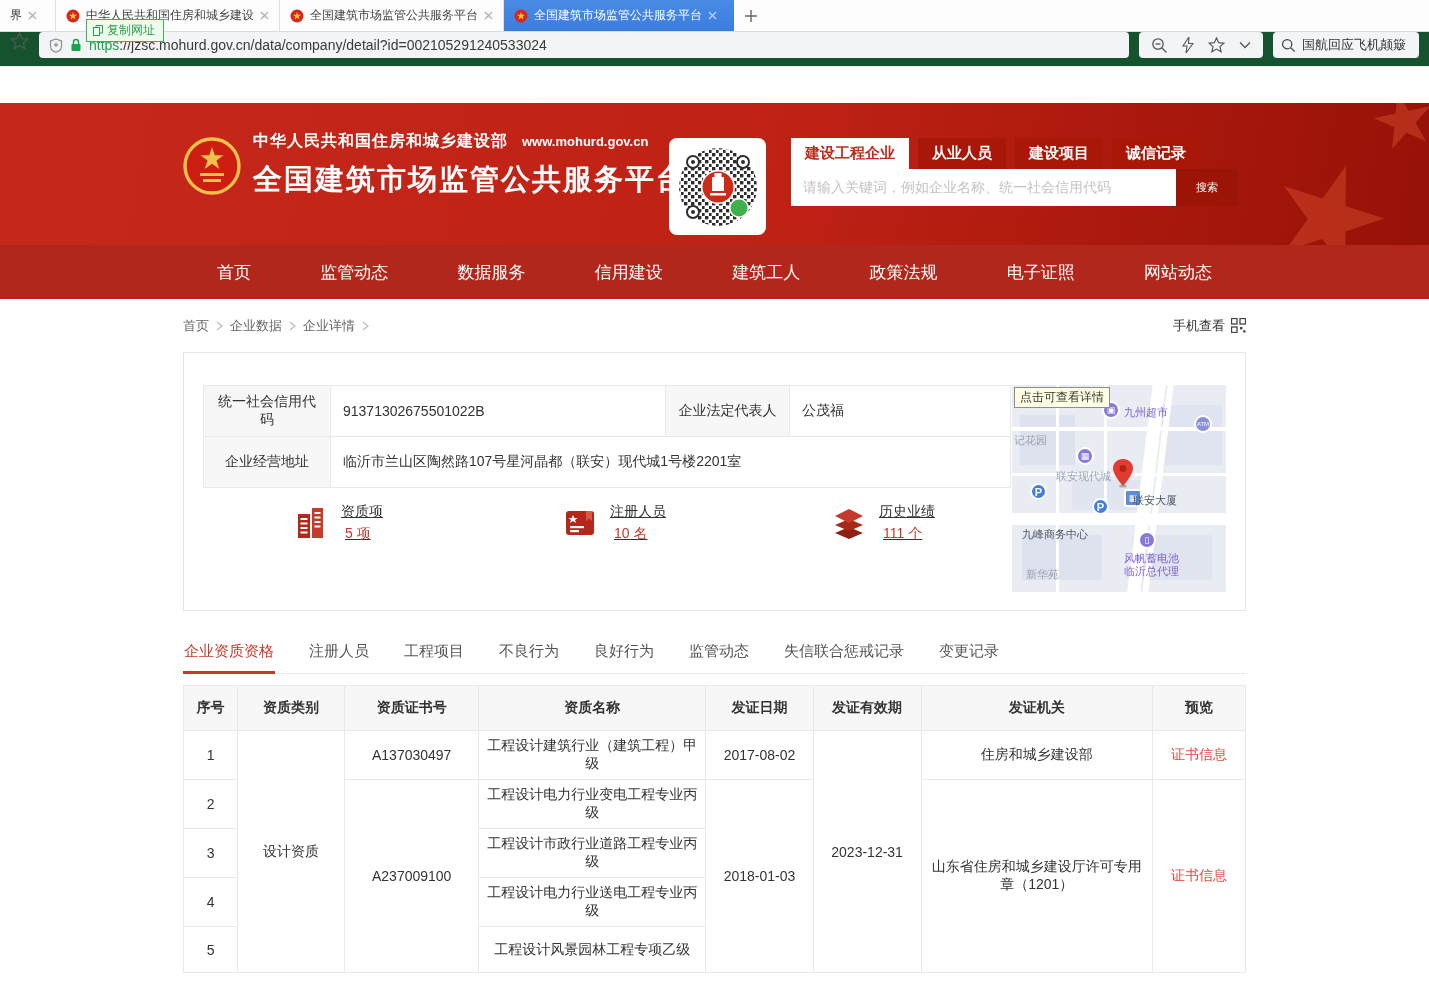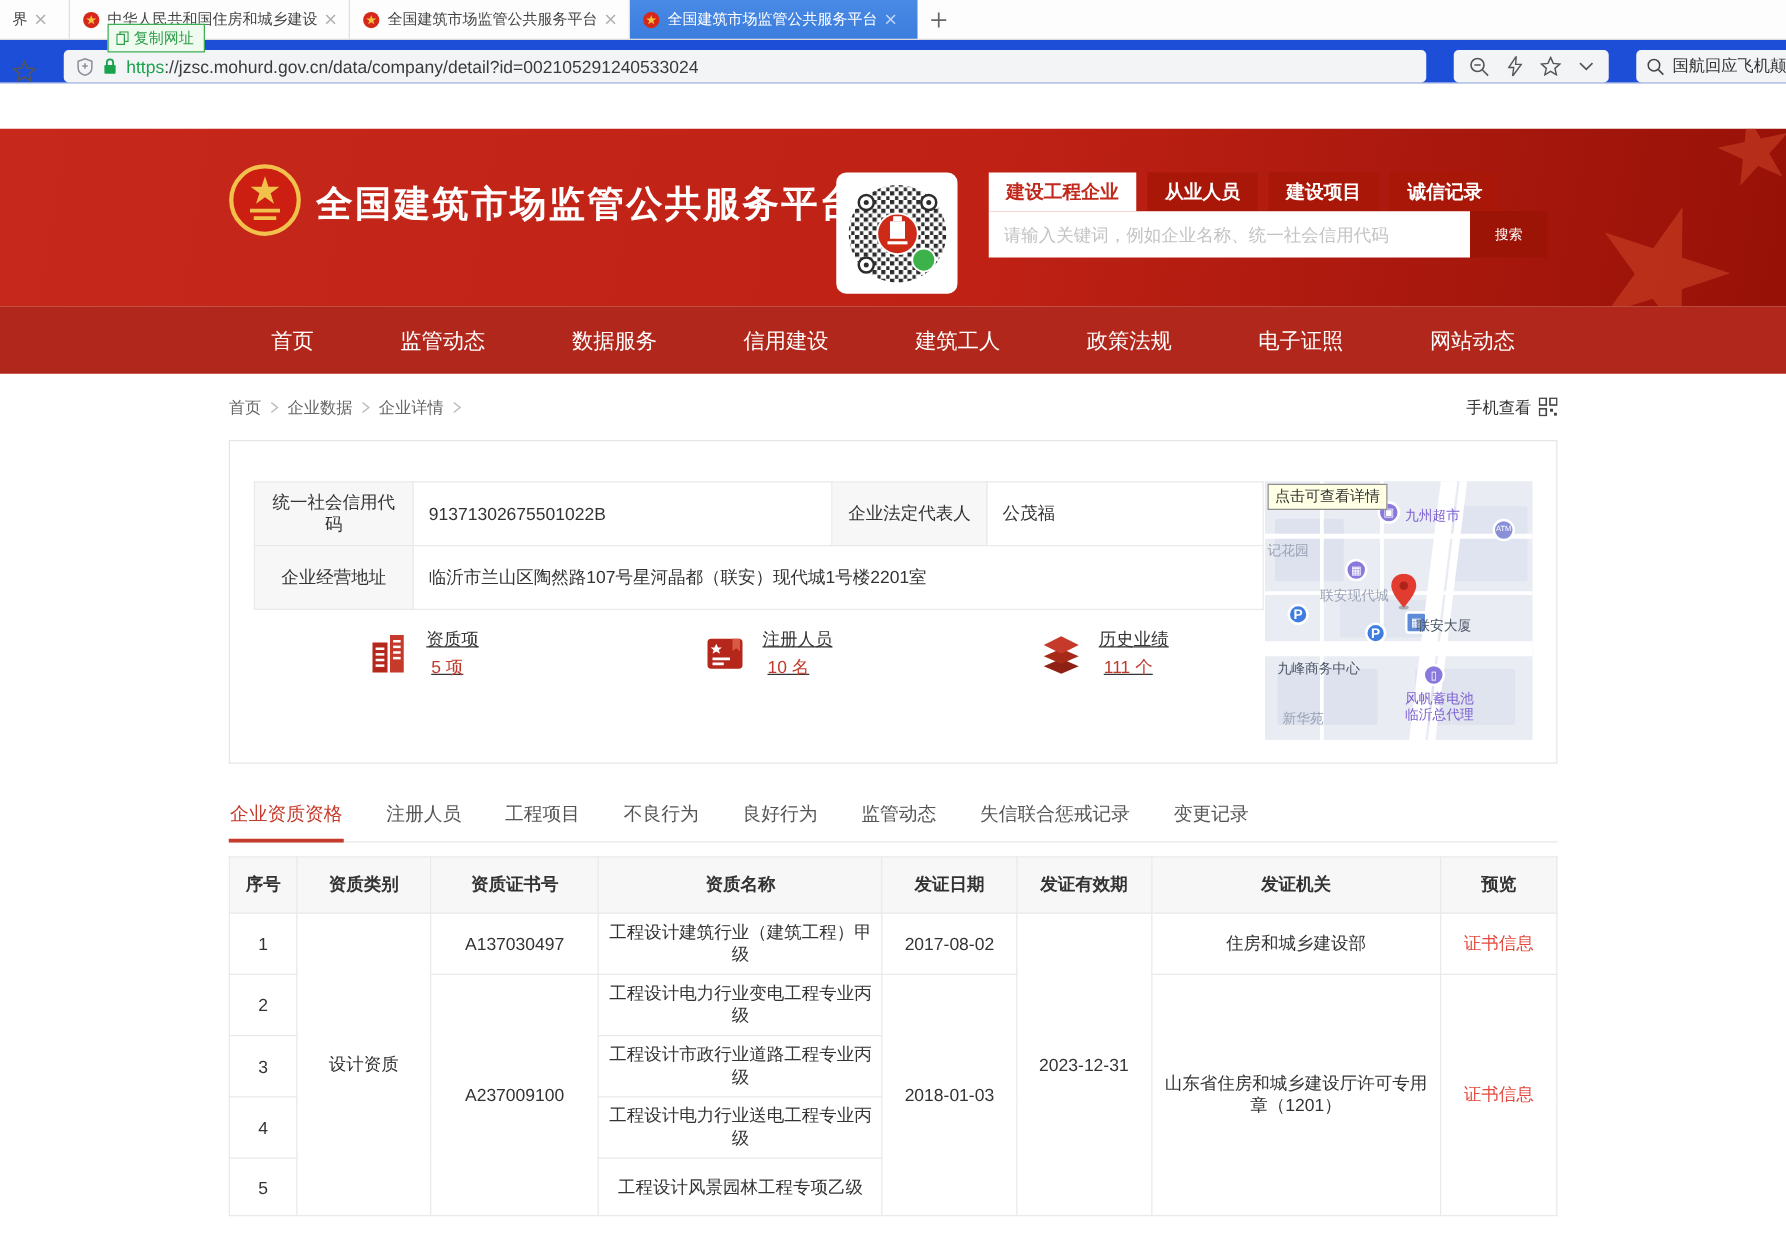--- a/index.html
+++ b/index.html
@@ -13,21 +13,21 @@
   .tab { display:flex; align-items:center; gap:6px; padding:0 10px; font-size:12px; color:#444;
          border-right:1px solid #e0e0e0; max-width:230px; min-width:0; cursor:pointer; }
   .tab .t-title { white-space:nowrap; overflow:hidden; max-width:170px; }
   .tab.partial { width:56px; border-left:none; }
   .tab.active { background:linear-gradient(180deg,#4a8ae6,#3b7ddd); color:#fff; border-right:none; width:230px; }
   .tab .close-x { flex:0 0 auto; opacity:.65; }
   .newtab { width:34px; display:flex; align-items:center; justify-content:center; cursor:pointer; }
   .favicon { flex:0 0 auto; }
   .copy-tip { position:absolute; left:86px; top:19px; z-index:5; background:#eefbee; border:1px solid #3fae57;
               color:#2e9e4b; font-size:12px; padding:2px 8px 2px 6px; display:flex; align-items:center; gap:4px;text-align:right; }
-  .toolbar { height:35px; display:flex; align-items:flex-end; padding:0 10px; gap:22px; border-bottom:1px solid #ececec; background:#1d4ed8; }
+  .toolbar { height:35px; display:flex; align-items:flex-start; padding:0 10px; gap:10px; border-bottom:1px solid #ececec; background:#14532d; }
   .urlfield { flex:0 0 auto; width:1090px; height:26px; background:#f3f4f6; border-radius:4px;
               display:flex; align-items:center; gap:7px; padding:0 10px; font-size:14px; cursor:text; }
   .url-scheme { color:#1ba24c; }
   .url-rest { color:#3a3a3a; white-space:nowrap; overflow:hidden; }
   .tool-cluster { display:flex; align-items:center; gap:14px; background:#f3f4f6; border-radius:4px; height:26px; padding:0 12px; }
   .news-search { margin-left:auto; width:155px; height:26px; background:#f3f4f6; border-radius:4px;
                  display:flex; align-items:center; gap:6px; padding:0 8px; font-size:13px; color:#333; cursor:text; white-space:nowrap; }
   .gapband { height:35px; background:#fff; }
 
   
@@ -44,21 +44,21 @@
   .brand-text .line2 { font-size:29px; font-weight:700; letter-spacing:2px; margin-top:8px; }
   .qrbox { position:absolute; left:486px; top:35px; width:97px; height:97px; background:#fff; border-radius:8px;
            display:flex; align-items:center; justify-content:center; }
   .hsearch { position:absolute; left:608px; top:35px; width:447px; }
   .hsearch-tabs { display:flex; gap:9px;align-items:center; }
   .hsearch-tab { height:31px; padding:0 14px; display:flex; align-items:center; font-size:15px; font-weight:700;
                  background:#a81708; color:#fff; cursor:pointer; }
   .hsearch-tab.active { background:#fff; color:#c0291c; }
   .hsearch-bar { display:flex; height:37px; }
   .hsearch-input { flex:1; border:none; outline:none; background:#fff; padding:6px 12px; font-size:14px; color:#333;
-                   font-family:Liberation Sans, sans-serif; }
+                   font-family:Liberation Serif, serif; }
   .hsearch-input::placeholder { color:#c3c3c3; }
   .hsearch-btn { width:62px; background:#9c1405; color:#fff; font-size:11px; border:none; cursor:pointer;
                  font-family:"Liberation Sans","DejaVu Sans",sans-serif; }
 
   .main-nav { height:54px; background:#b1271b; }
   .main-nav .nav-inner { width:1063px; margin:0 auto; height:100%; display:flex; align-items:center;
                          justify-content:space-between; padding:0 34px; }
   .nav-item { color:#fff; font-size:17px; cursor:pointer; white-space:nowrap; }
 
   
@@ -250,20 +250,21 @@
     <div class="brand">
       <span>
         <svg width="58" height="58" viewBox="0 0 58 58">
           <circle cx="29" cy="29" r="27" fill="#cc1f12" stroke="#f2c14b" stroke-width="3.4"></circle>
           <polygon points="29,10 31.8,18.3 40.5,18.3 33.5,23.6 36.2,32 29,26.8 21.8,32 24.5,23.6 17.5,18.3 26.2,18.3" fill="#f2c14b"></polygon>
           <rect x="17" y="36" width="24" height="3" fill="#f2c14b"></rect>
           <rect x="20" y="42" width="18" height="3" fill="#f2c14b"></rect>
         </svg>
       </span>
       <div class="brand-text">
+        <div class="line1"><span>中华人民共和国住房和城乡建设部</span><span class="siteurl">www.mohurd.gov.cn</span></div>
         <div class="line2">全国建筑市场监管公共服务平台</div>
       </div>
     </div>
 
     <div class="qrbox">
       <svg width="82" height="82" viewBox="0 0 82 82">
         <defs>
           <pattern id="qrp" width="7" height="7" patternUnits="userSpaceOnUse">
             <rect width="3.4" height="3.4" fill="#2d2d2d"></rect>
             <rect x="4" y="4" width="2.6" height="3" fill="#2d2d2d"></rect>

